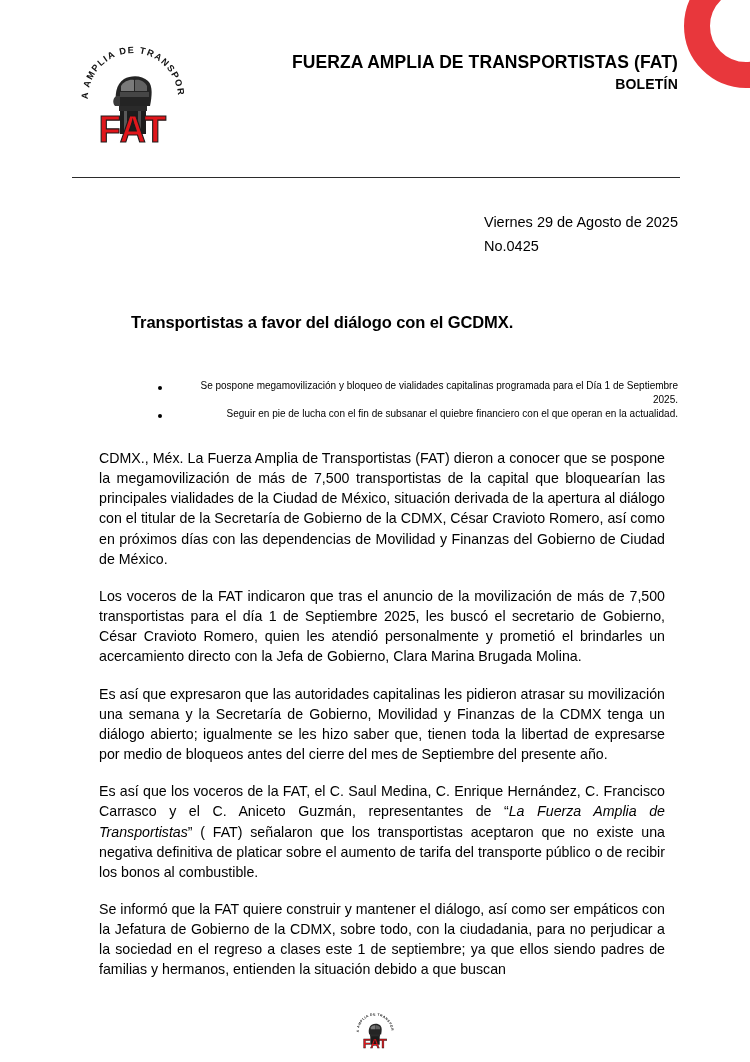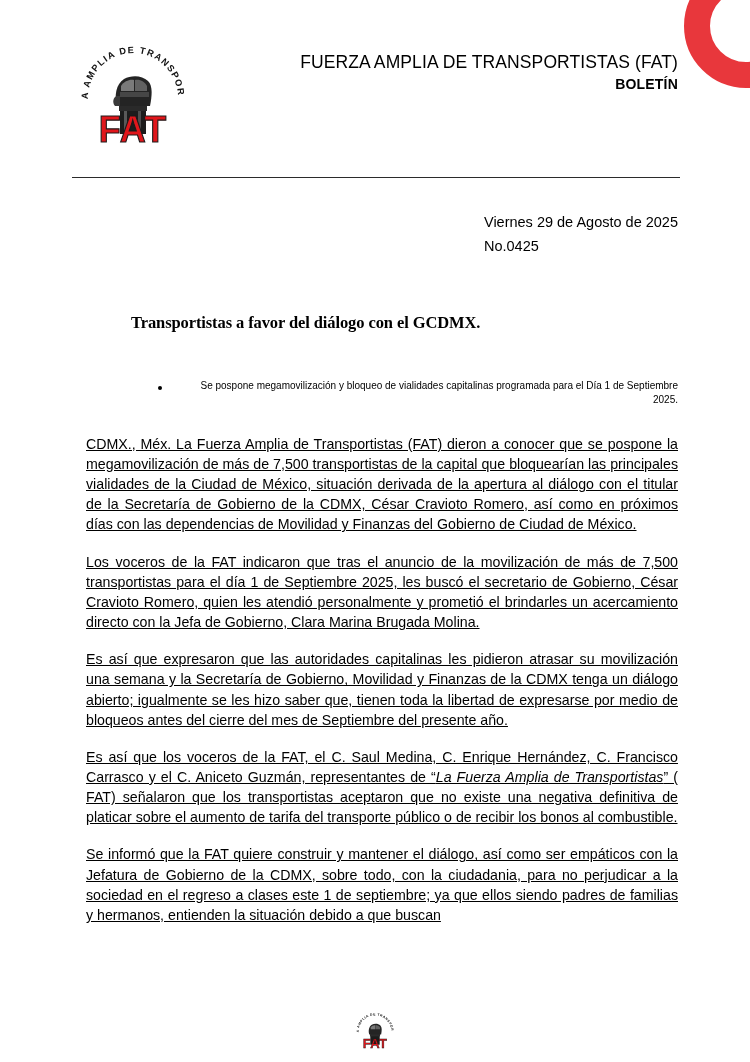--- a/index.html
+++ b/index.html
@@ -54,21 +54,21 @@
 
   .header-titles {
     position: absolute;
     left: 240px;
     right: 72px;
     top: 22px;
     text-align: right;
   }
   .org-name {
     font-size: 17.5px;
-    font-weight: normal;
+    font-weight: bold;
     letter-spacing: 0.1px;
     line-height: 1.15;
     white-space: nowrap;
   }
   .bulletin-word {
     font-size: 14px;
     font-weight: bold;
     letter-spacing: 0.2px;
     margin-top: 4px;
   }
@@ -111,21 +111,20 @@
     z-index: 2;
   }
 
   .doc-title {
     font-size: 16.5px;
     font-weight: bold;
     letter-spacing: -0.1px;
     margin: 0 0 0 45px;
     padding: 0;
     line-height: 1.3;
-    font-family: Liberation Serif, serif;
   }
 
   .bullets {
     margin: 46px 0 0 0;
     padding: 0 0 0 72px;
     list-style: none;
   }
   .bullets li {
     position: relative;
     font-size: 10px;
@@ -142,22 +141,21 @@
     width: 4px;
     height: 4px;
     background: #000;
     border-radius: 50%;
   }
 
   .para {
     font-size: 14.2px;
     line-height: 1.42;
     text-align: justify;
-    margin: 0;
-    text-decoration: underline;
+    margin: 13px;
   }
   .para.first { margin-top: 28px; }
   .para + .para { margin-top: 17px; }
   .para i { font-style: italic; }
 
   
   .footer-logo {
     position: absolute;
     left: 50%;
     transform: translateX(-50%);
@@ -223,20 +221,21 @@
     <div class="date-line">Viernes 29 de Agosto de 2025</div>
     <div class="issue-no">No.0425</div>
   </div>
 
   <div class="content">
 
     <h1 class="doc-title">Transportistas a favor del diálogo con el GCDMX.</h1>
 
     <ul class="bullets">
       <li>Se pospone megamovilización y bloqueo de vialidades capitalinas programada para el Día 1 de Septiembre 2025.</li>
+      <li>Seguir en pie de lucha con el fin de subsanar el quiebre financiero con el que operan en la actualidad.</li>
     </ul>
 
     <p class="para first">CDMX., Méx. La Fuerza Amplia de Transportistas (FAT) dieron a conocer que se pospone la megamovilización de más de 7,500 transportistas de la capital que bloquearían las principales vialidades de la Ciudad de México, situación derivada de la apertura al diálogo con el titular de la Secretaría de Gobierno de la CDMX, César Cravioto Romero, así como en próximos días con las dependencias de Movilidad y Finanzas del Gobierno de Ciudad de México.</p>
     <p class="para">Los voceros de la FAT indicaron que tras el anuncio de la movilización de más de 7,500 transportistas para el día 1 de Septiembre 2025, les buscó el secretario de Gobierno, César Cravioto Romero, quien les atendió personalmente y prometió el brindarles un acercamiento directo con la Jefa de Gobierno, Clara Marina Brugada Molina.</p>
     <p class="para">Es así que expresaron que las autoridades capitalinas les pidieron atrasar su movilización  una semana y la Secretaría de Gobierno, Movilidad y Finanzas de la CDMX  tenga un diálogo abierto; igualmente se les hizo saber que, tienen toda la libertad de expresarse por medio de bloqueos antes del cierre del mes de Septiembre del presente año.</p>
 
     <p class="para"><span>Es así que los voceros de la FAT, el C. Saul Medina, C. Enrique Hernández, C. Francisco Carrasco y el C. Aniceto Guzmán, representantes de “</span><i>La Fuerza Amplia de Transportistas</i><span>” ( FAT) señalaron que los transportistas aceptaron que no existe una negativa definitiva de platicar sobre el aumento de tarifa del transporte público o de recibir  los bonos al combustible.</span></p>
 
     <p class="para">Se informó que la FAT quiere construir y mantener el diálogo, así como ser empáticos con la Jefatura de Gobierno de la CDMX, sobre todo, con la ciudadania, para no perjudicar a la sociedad en el regreso a clases este 1 de septiembre; ya que ellos siendo padres de familias y  hermanos, entienden la situación  debido a que buscan</p>
 

